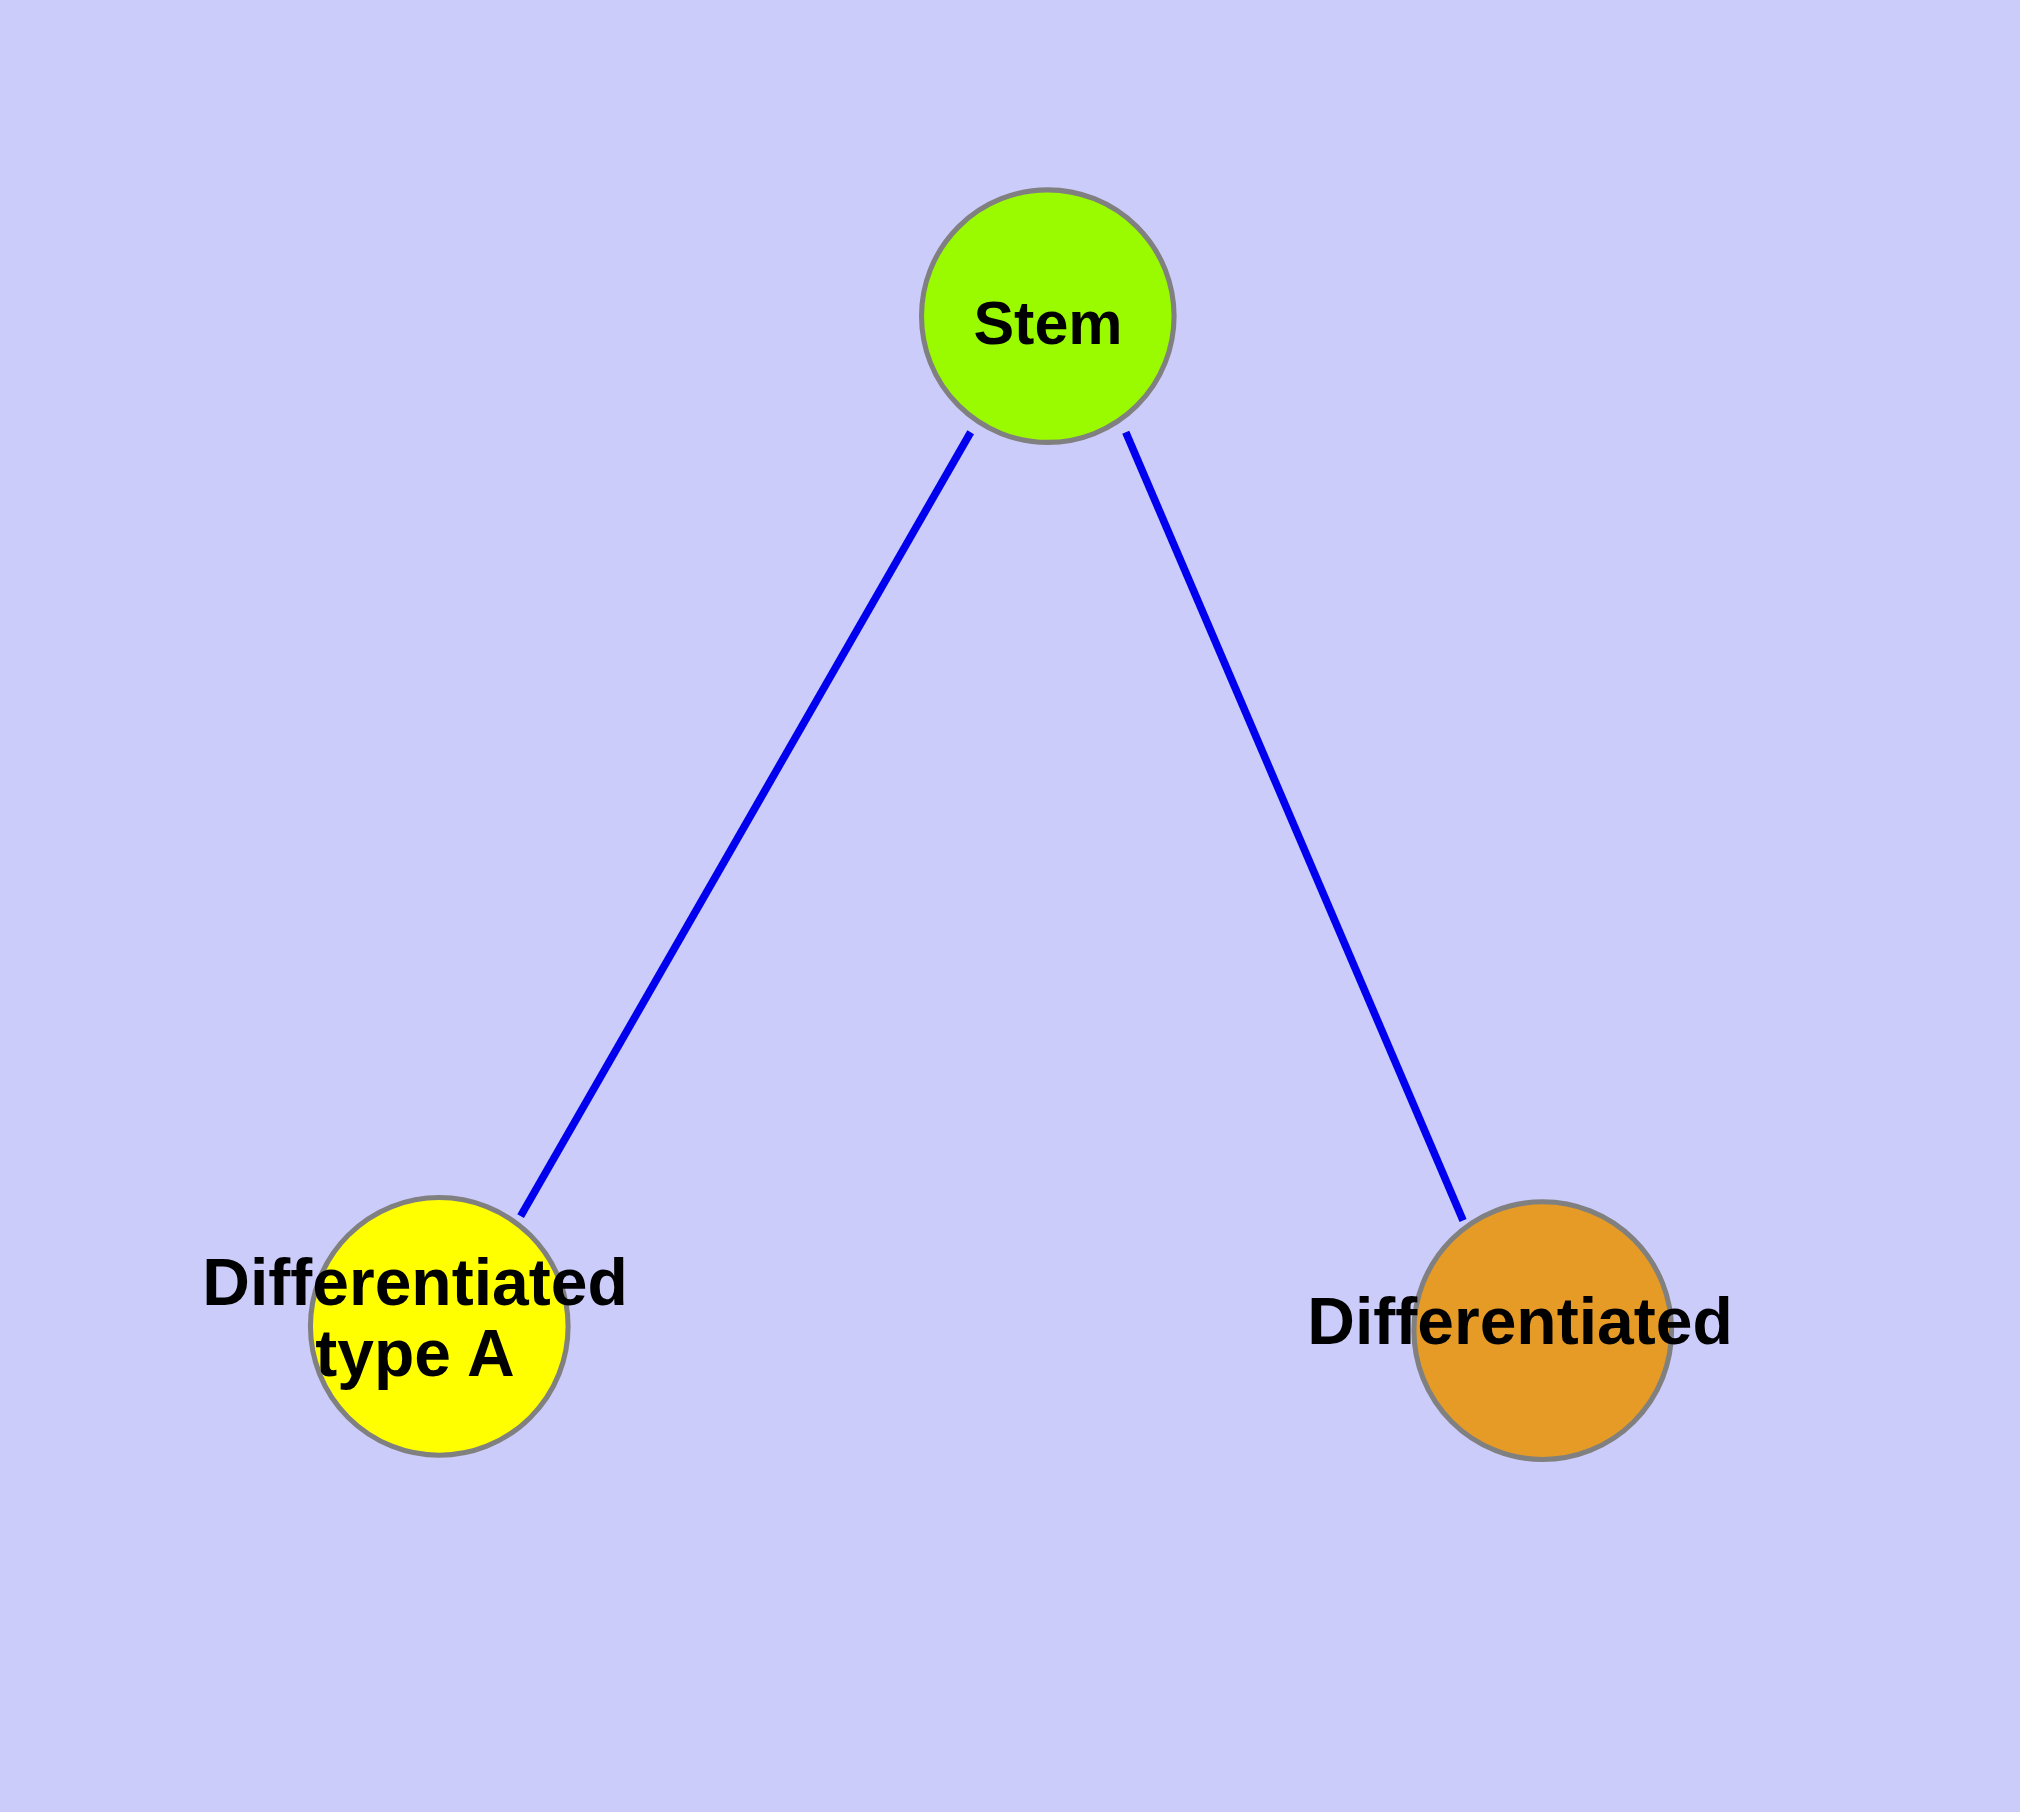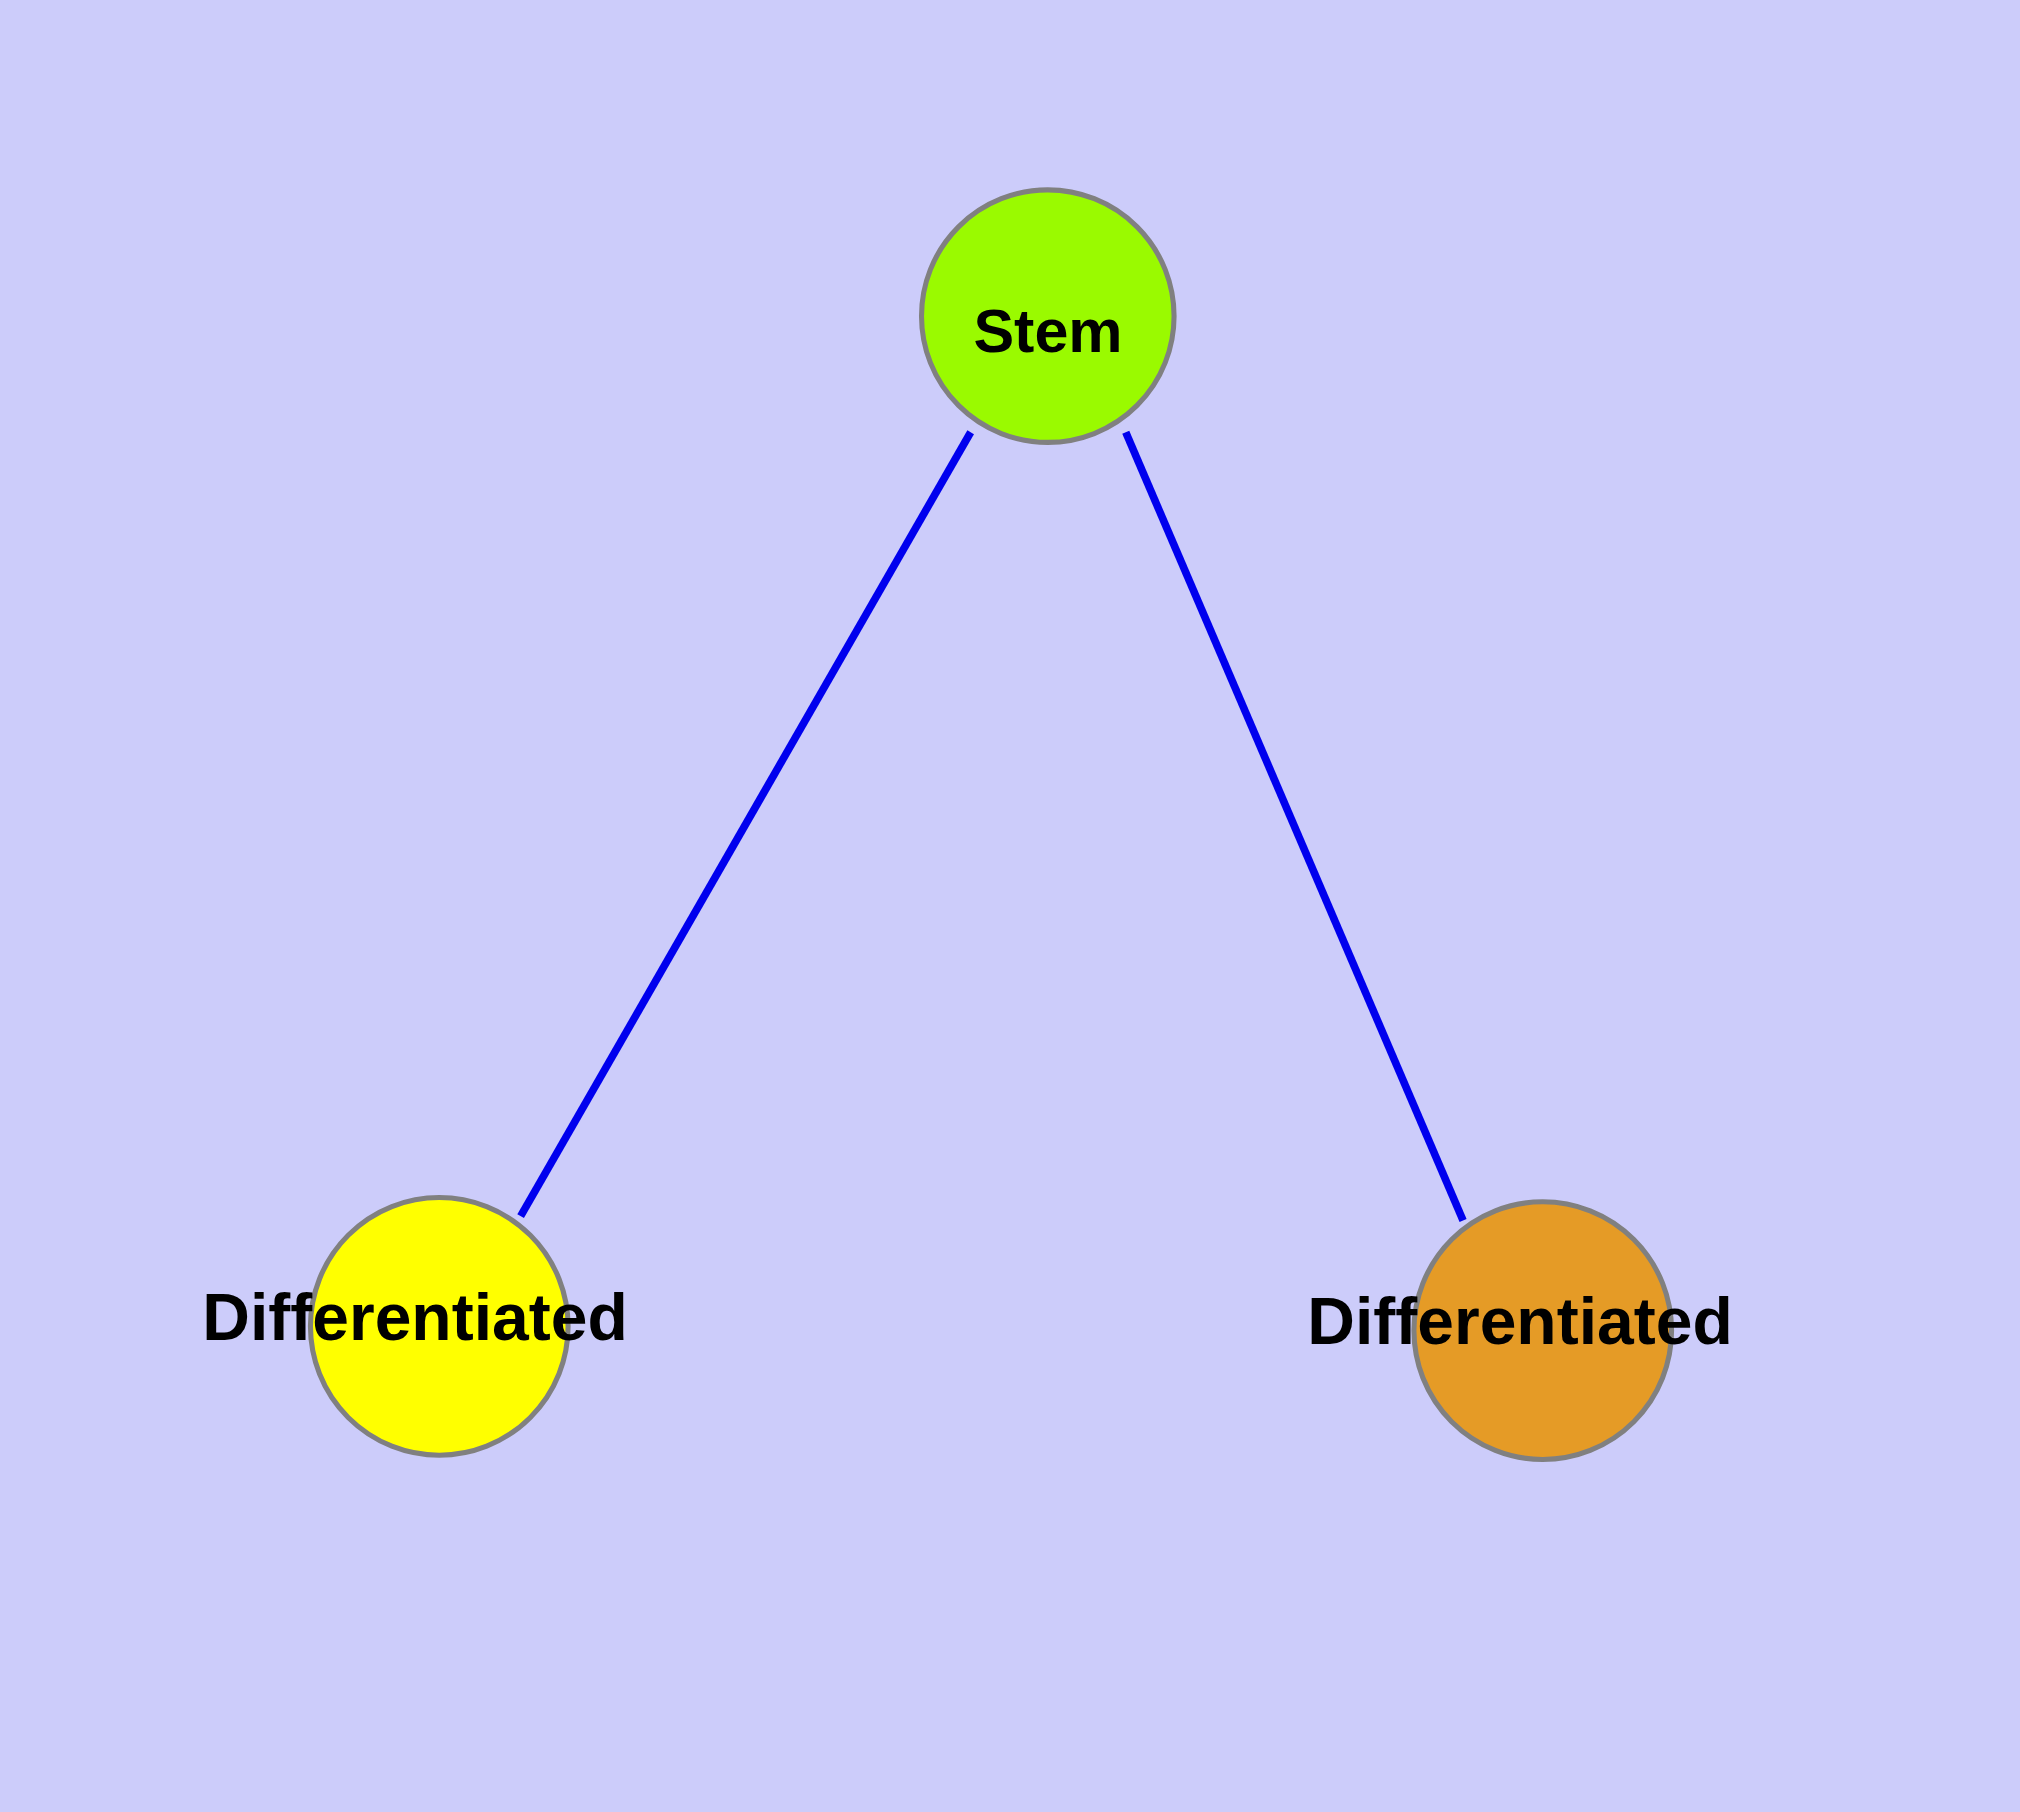--- a/index.html
+++ b/index.html
@@ -68,20 +68,20 @@
       <line x1="1328" y1="510" x2="1726" y2="1440" stroke="#0000ee" stroke-width="9" stroke-linecap="butt"></line>
     </g>
 
     <g>
       <circle cx="1236" cy="373" r="149" fill="#9afa00" stroke="#808080" stroke-width="6"></circle>
       <circle cx="518" cy="1565" r="152" fill="#ffff00" stroke="#808080" stroke-width="6"></circle>
       <circle cx="1820" cy="1570" r="152" fill="#e59b26" stroke="#808080" stroke-width="6"></circle>
     </g>
   </svg>
 
-  <div class="node-label label-stem" style="left: 1048px; top: 332px; font-size: 61px; color: rgb(0, 0, 0);">Stem</div>
+  <div class="node-label label-stem" style="left: 1048px; top: 324px; font-size: 61px; color: rgb(0, 0, 0);">Stem</div>
 
-  <div class="node-label label-diffa" style="left: 415px; top: 1318px; font-size: 66px; color: rgb(0, 0, 0);"><span>Differentiated</span><br></div>
+  <div class="node-label label-diffa" style="left: 415px; top: 1318px; font-size: 66px; color: rgb(0, 0, 0);"><span>Differentiated</span><br><span>type A</span></div>
 
   <div class="node-label label-diffb" style="left: 1520px; top: 1322px; font-size: 66px; color: rgb(0, 0, 0);"><span>Differentiated</span><br></div>
 
 </div>
 
 
 </body></html>

